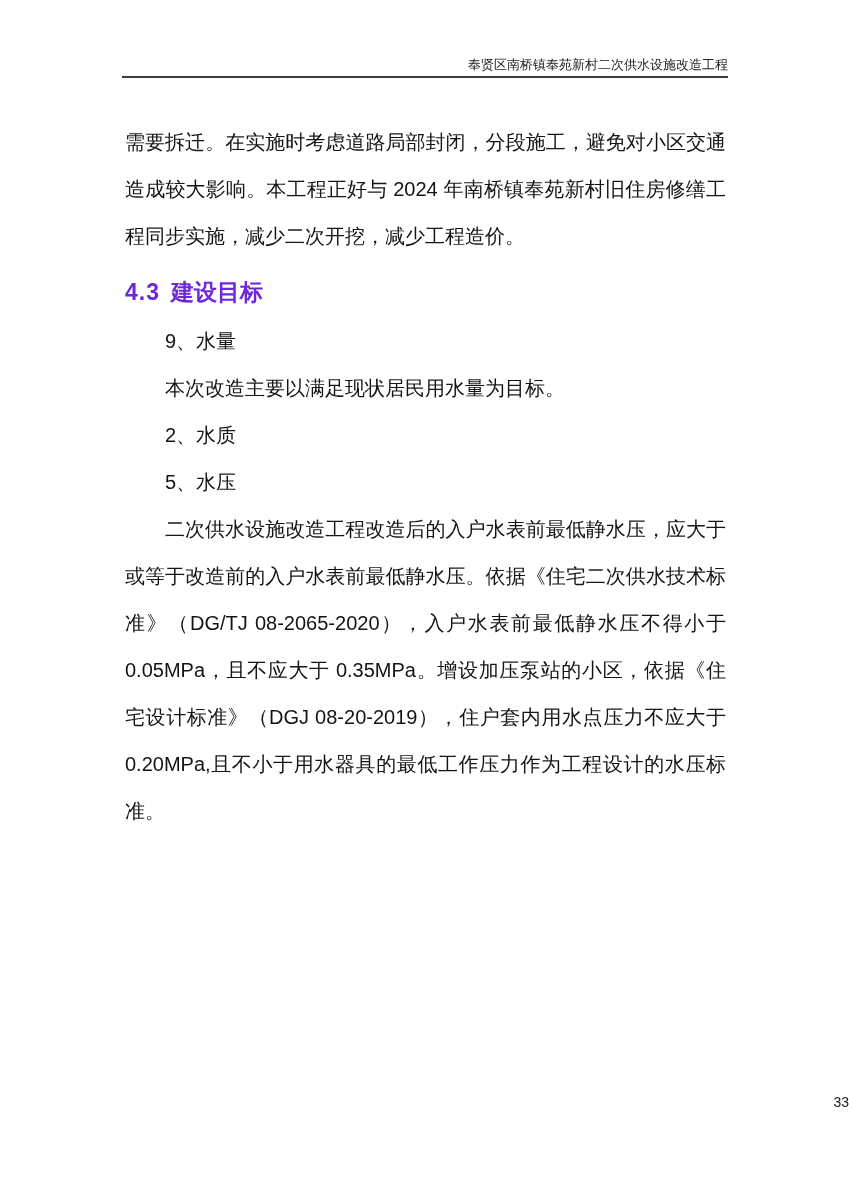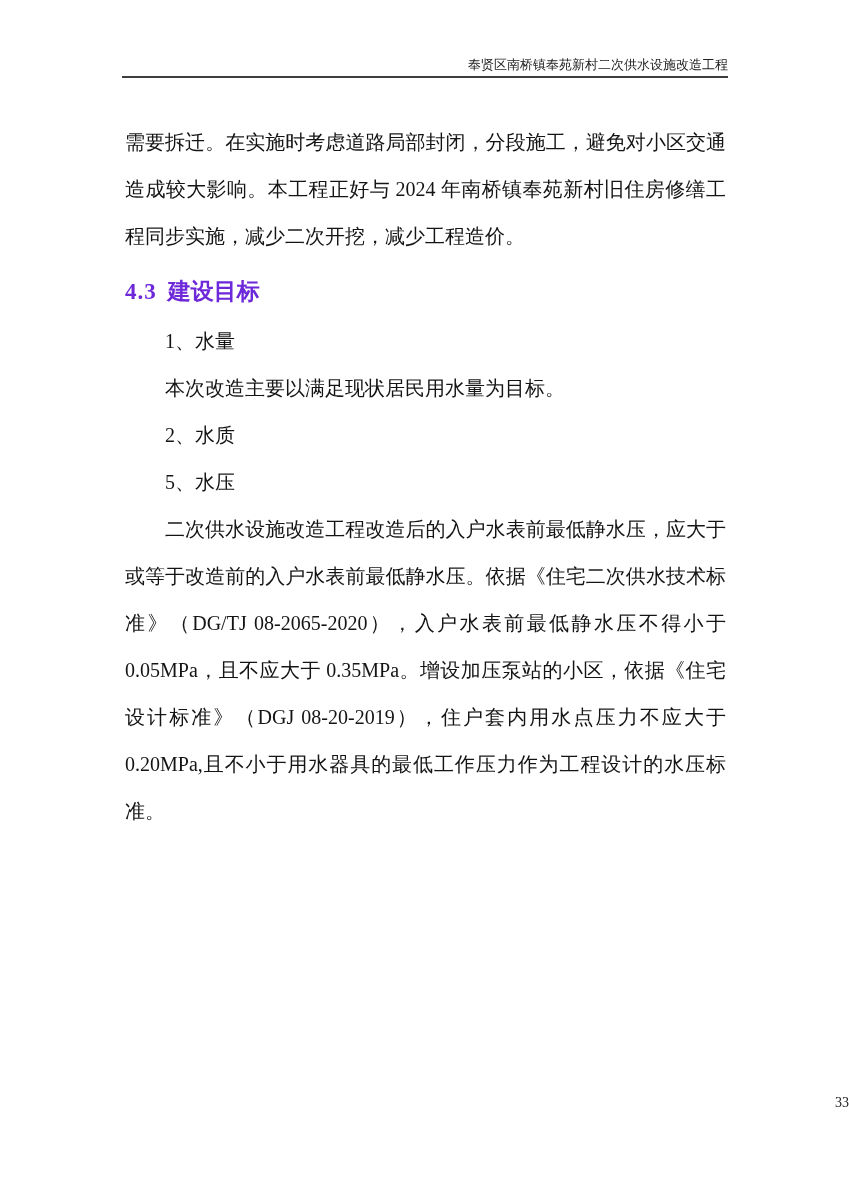--- a/index.html
+++ b/index.html
@@ -5,21 +5,21 @@
   html, body {
     margin: 0;
     padding: 0;
     background: #ffffff;
   }
   .page {
     position: relative;
     width: 849px;
     height: 1200px;
     background: #ffffff;
-    font-family: Liberation Serif, serif;
+    font-family: Liberation Sans, sans-serif;
     color: #111111;
     overflow: hidden;
   }
   .header {
     position: absolute;
     top: 57px;
     left: 122px;
     width: 606px;
     text-align: right;
     font-size: 13px;
@@ -81,21 +81,21 @@
   </div>
 
   <div class="doc-body">
 
     <p class="para">需要拆迁。在实施时考虑道路局部封闭，分段施工，避免对小区交通造成较大影响。本工程正好与 2024 年南桥镇奉苑新村旧住房修缮工程同步实施，减少二次开挖，减少工程造价。</p>
 
     <h2 class="heading">
       <span class="hnum">4.3</span><span class="htext">建设目标</span>
     </h2>
 
-    <p class="para indent">1、水量</p>
+    <p class="para indent">9、水量</p>
     <p class="para indent">本次改造主要以满足现状居民用水量为目标。</p>
 
     <p class="para indent">2、水质</p>
 
     <p class="para indent">5、水压</p>
     <p class="para indent">二次供水设施改造工程改造后的入户水表前最低静水压，应大于或等于改造前的入户水表前最低静水压。依据《住宅二次供水技术标准》（DG/TJ 08-2065-2020），入户水表前最低静水压不得小于 0.05MPa，且不应大于 0.35MPa。增设加压泵站的小区，依据《住宅设计标准》（DGJ 08-20-2019），住户套内用水点压力不应大于 0.20MPa,且不小于用水器具的最低工作压力作为工程设计的水压标准。</p>
 
   </div>
 
   <div class="footer">

